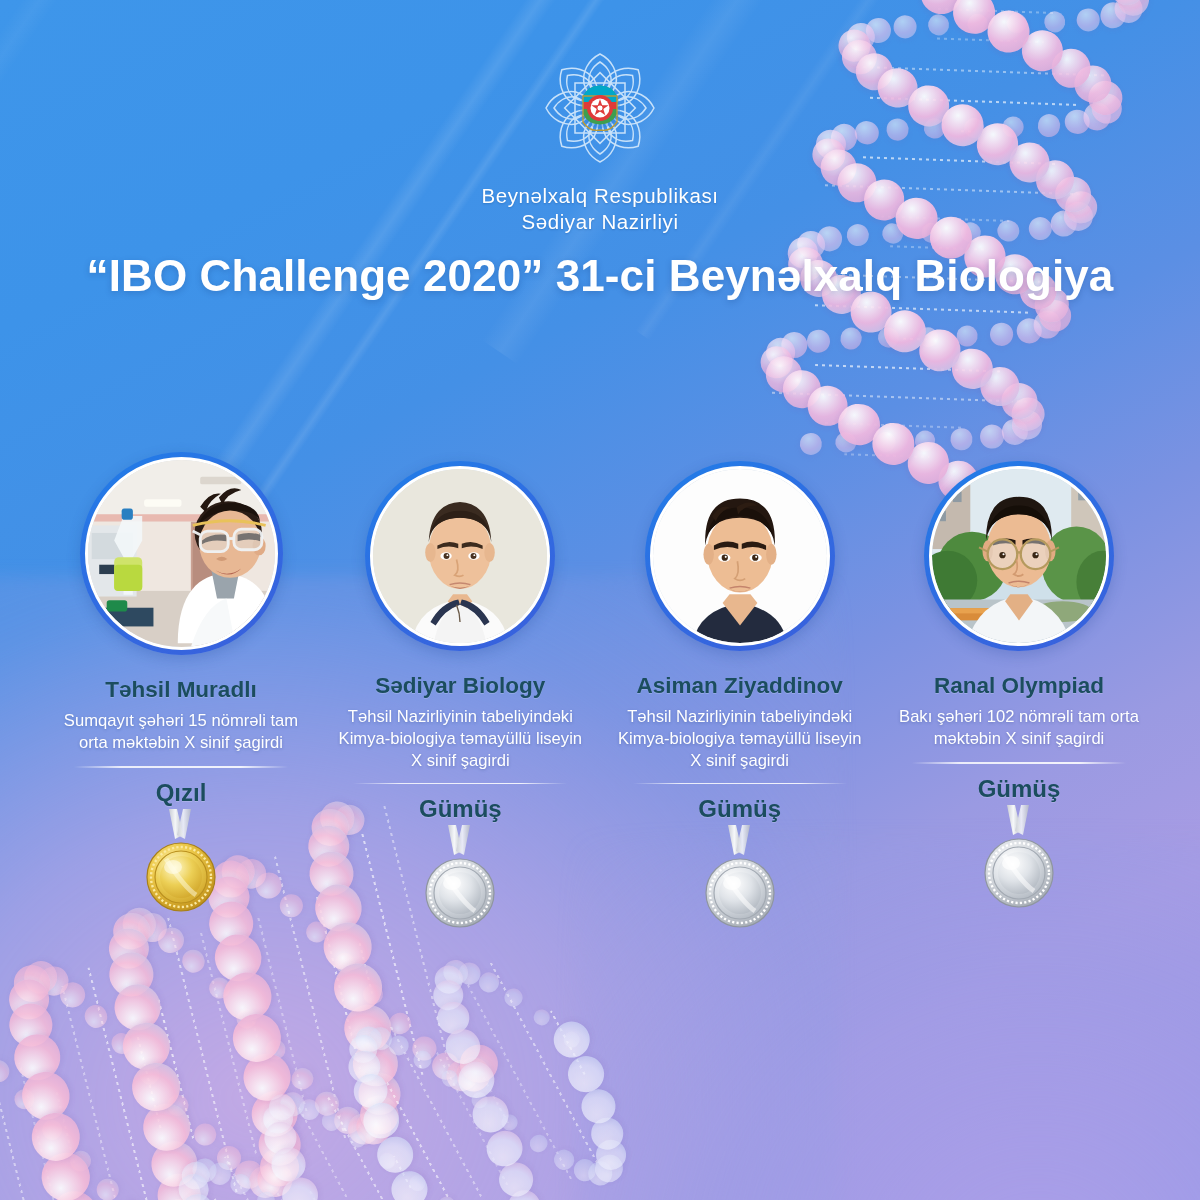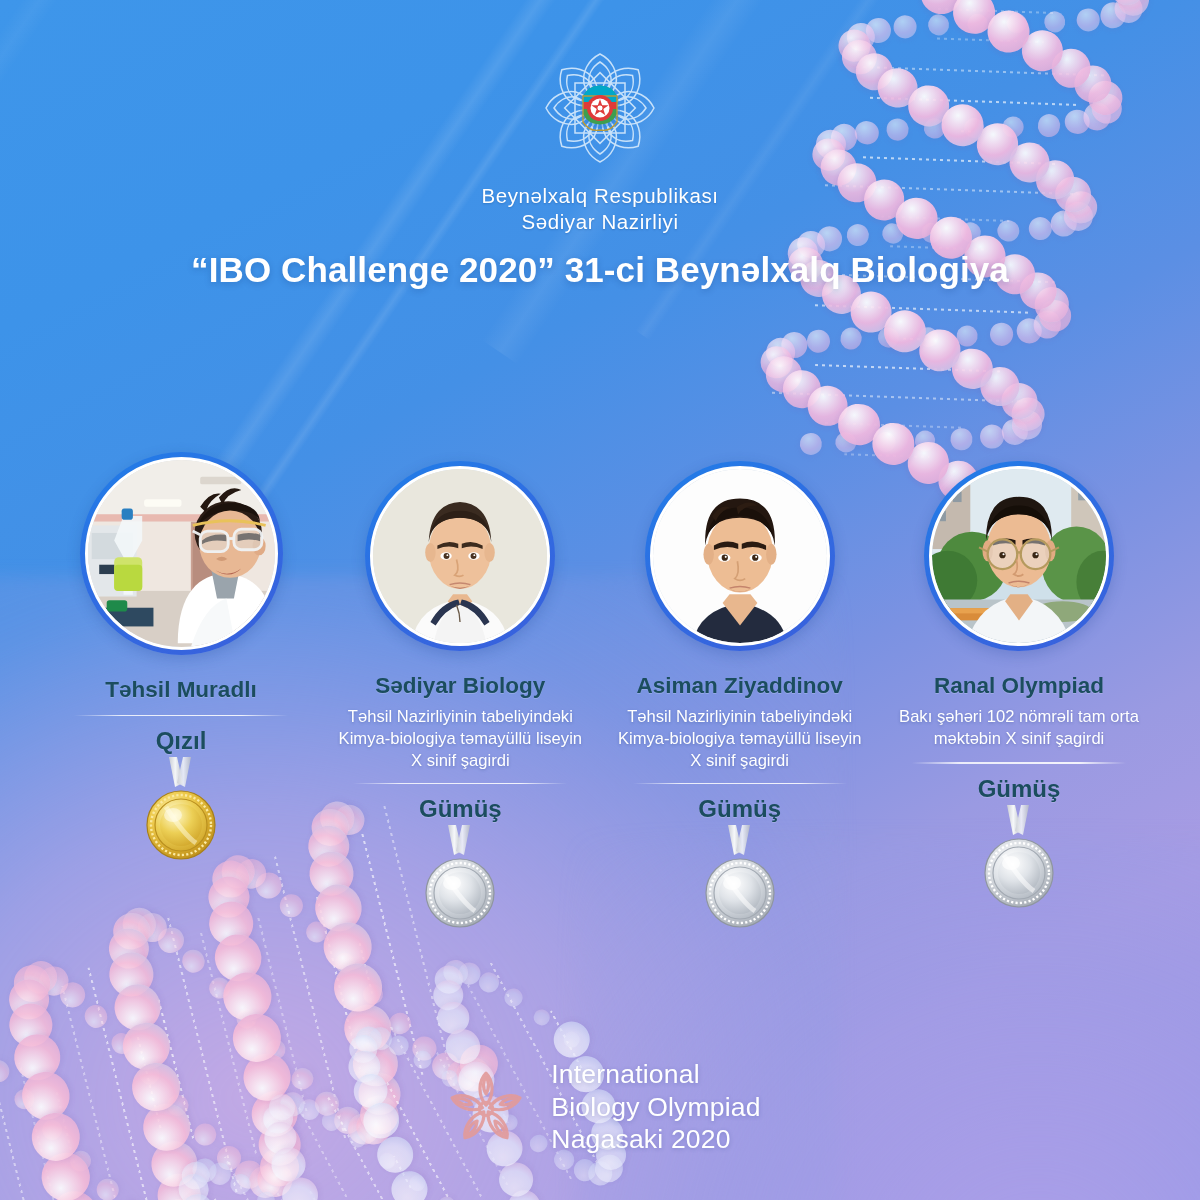--- a/index.html
+++ b/index.html
@@ -80,21 +80,21 @@
     text-shadow:0 1px 2px rgba(0,50,110,.25);
   }
   .ml1 { font-size:20.5px; margin-top:8px; }
   .ml2 { font-size:20.5px; margin-top:2px; }
 
   
   #poster-title {
     position:absolute; top:248px; left:0; width:1200px;
     text-align:center;
     color:#ffffff;
-    font-size:35px; font-weight:bold;
+    font-size:44px; font-weight:bold;
     line-height:1.28;
     letter-spacing:.1px;
     text-shadow:0 2px 6px rgba(20,60,130,.28);
     padding:0 80px;
   }
 
   
   #medalists {
     position:absolute; top:452px; left:0; width:1200px;
     display:flex; justify-content:space-between;
@@ -569,20 +569,21 @@
                   <path d="M150 84 h6"></path>
                   <path d="M120 80 l-8 -4"></path>
                 </g>
                 <path d="M112 70 q40 -10 78 0" fill="none" stroke="#e9c25a" stroke-width="3"></path>
               </g>
             </g>
           </svg>
         </div>
       </div>
       <div class="medalist-name">Təhsil Muradlı</div>
+      <div class="medalist-school">Sumqayıt şəhəri 15 nömrəli tam orta məktəbin X sinif şagirdi</div>
       <div class="divider"></div>
       <div class="medal-label">Qızıl</div>
       <div class="medal-art">
         <svg viewBox="0 0 96 106" xmlns="http://www.w3.org/2000/svg">
           <defs>
             <linearGradient id="gRib" x1="0" y1="0" x2="1" y2="0">
               <stop offset="0%" stop-color="#c9ccd4"></stop>
                 <stop offset="45%" stop-color="#f4f6f8"></stop>
               <stop offset="100%" stop-color="#b9bdc6"></stop>
             </linearGradient>
@@ -844,38 +845,14 @@
           <circle cx="48" cy="68" r="26" fill="url(#sIn3)" stroke="#a2a9b2" stroke-width="1.2"></circle>
           <circle cx="48" cy="68" r="21" fill="url(#sIn3)"></circle>
           <path d="M33 50 q18 28 30 36" stroke="#ffffff" stroke-width="5" opacity=".55" fill="none"></path>
           <ellipse cx="40" cy="58" rx="9" ry="7" fill="#ffffff" opacity=".65"></ellipse>
         </svg>
       </div>
     </div>
 
   </div>
 
-  <div id="ibo-footer">
-    <div id="sakura-icon">
-      <svg viewBox="0 0 100 100" xmlns="http://www.w3.org/2000/svg">
-        <g fill="none" stroke="#e29b9b" stroke-width="3.4" stroke-linejoin="round" opacity=".92">
-          <g transform="translate(50,52)">
-            <g id="sp">
-              <path d="M0,-4 C-9,-14 -8,-30 0,-38 C8,-30 9,-14 0,-4 Z"></path>
-              <path d="M0,-16 C-4,-22 -3,-30 0,-34 C3,-30 4,-22 0,-16 Z"></path>
-            </g>
-            <use href="#sp" transform="rotate(72)"></use>
-            <use href="#sp" transform="rotate(144)"></use>
-            <use href="#sp" transform="rotate(216)"></use>
-            <use href="#sp" transform="rotate(288)"></use>
-            <circle r="7"></circle>
-          </g>
-        </g>
-      </svg>
-    </div>
-    <div id="ibo-text">
-      <div>International</div>
-      <div>Biology Olympiad</div>
-      <div>Nagasaki  2020</div>
-    </div>
-  </div>
 
 </div>
 
 </body></html>

